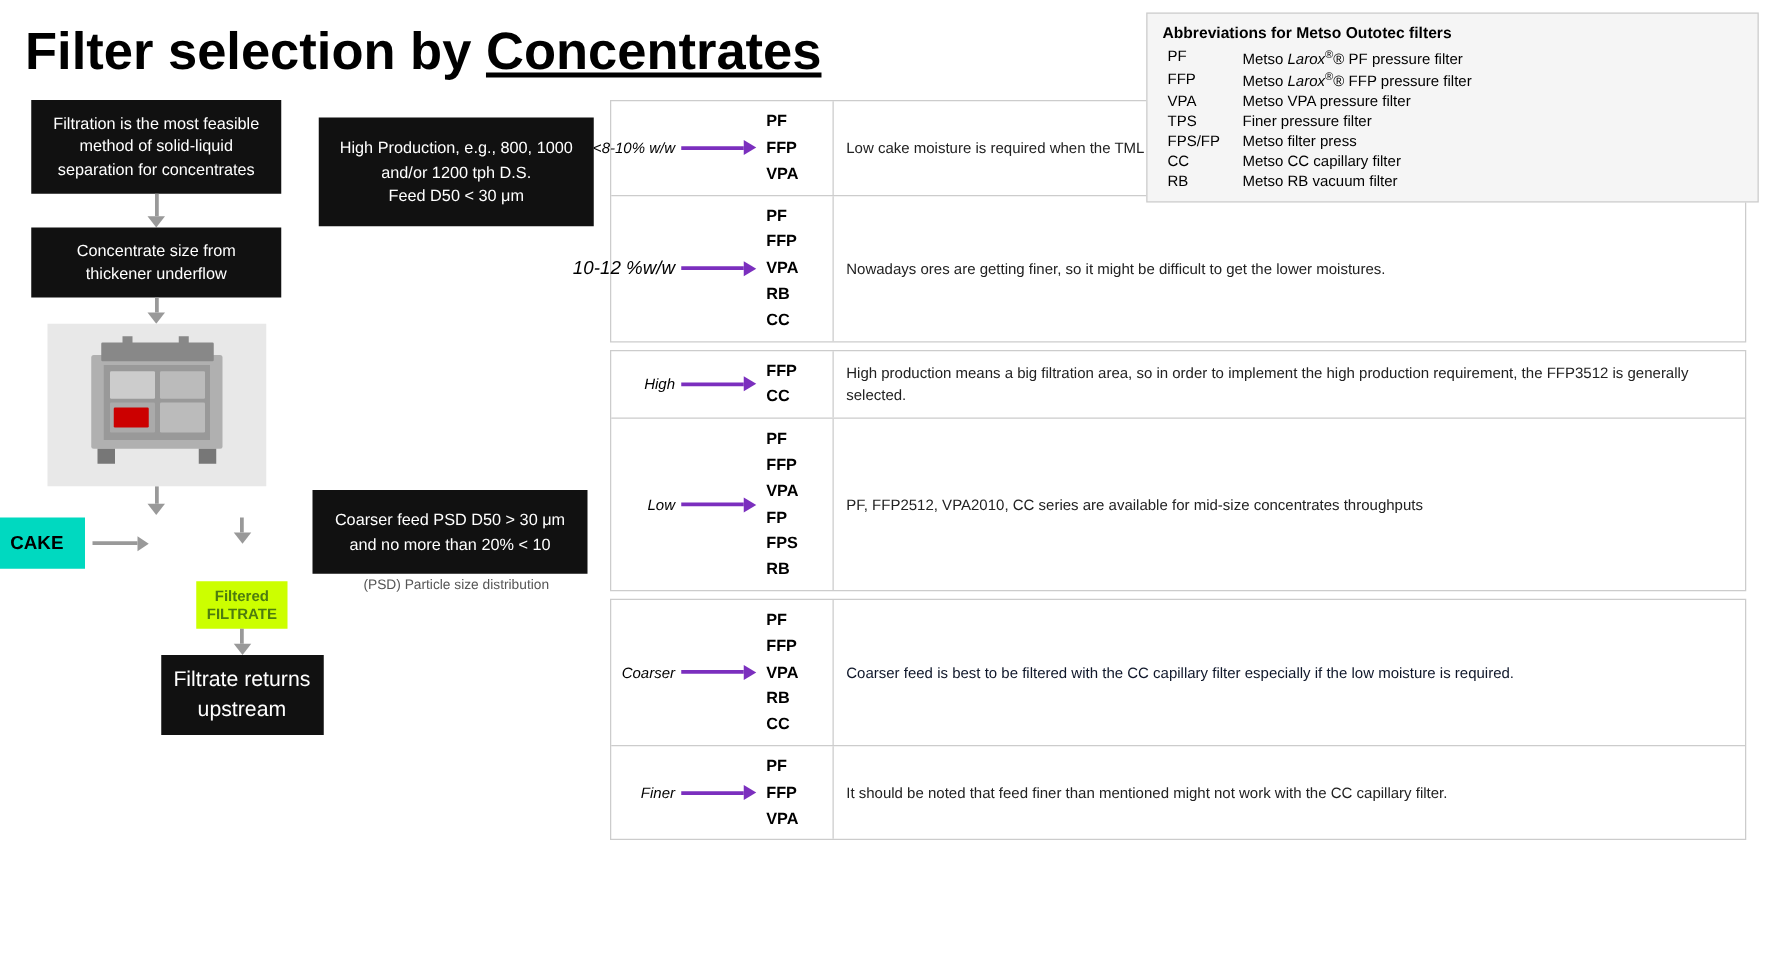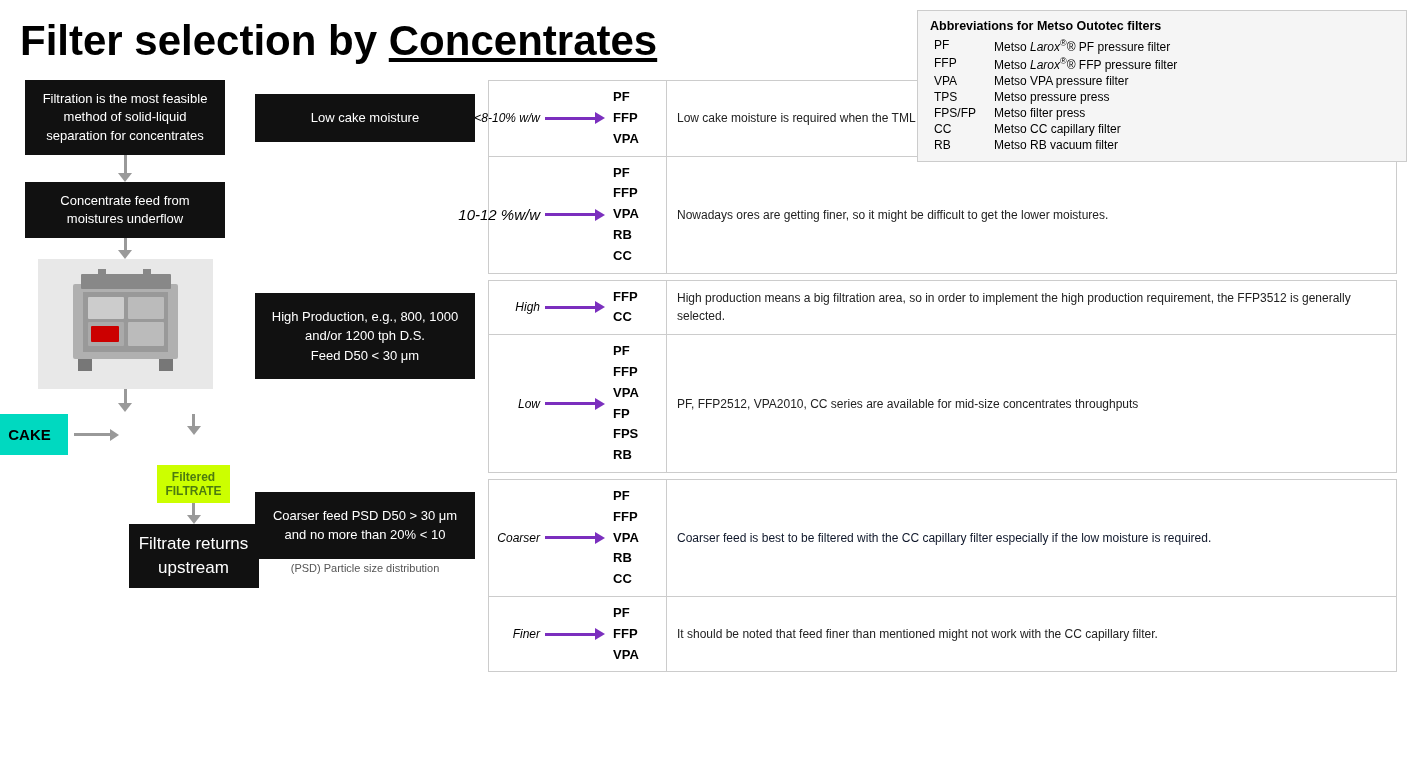--- a/index.html
+++ b/index.html
@@ -200,21 +200,21 @@
           <tr>
             <td style="font-weight: normal; width: 60px;">FFP</td>
             <td>Metso <span class="larox">Larox</span><sup>®</sup>® FFP pressure filter</td>
           </tr>
           <tr>
             <td style="font-weight: normal; width: 60px;">VPA</td>
             <td>Metso VPA pressure filter</td>
           </tr>
           <tr>
             <td style="font-weight: normal; width: 60px;">TPS</td>
-            <td>Metso pressure press</td>
+            <td>Finer pressure filter</td>
           </tr>
           <tr>
             <td style="font-weight: normal; width: 60px;">FPS/FP</td>
             <td>Metso filter press</td>
           </tr>
           <tr>
             <td style="font-weight: normal; width: 60px;">CC</td>
             <td>Metso CC capillary filter</td>
           </tr>
           <tr>
@@ -229,21 +229,21 @@
 
     <div class="left-process-section">
 
       <div class="flow-box" style="width:200px; font-size:13px; line-height:1.4;">Filtration is the most feasible method of solid-liquid separation for concentrates</div>
 
       <div class="down-conn">
         <div class="dc-line" style="height:18px;"></div>
         <div class="dc-head"></div>
       </div>
 
-      <div class="flow-box" style="width:200px; font-size:13px; line-height:1.4;">Concentrate feed from moistures underflow</div>
+      <div class="flow-box" style="width:200px; font-size:13px; line-height:1.4;">Concentrate size from thickener underflow</div>
 
       <div style="display:flex; flex-direction:column; align-items:center; position:relative; width:200px;">
 
         <div class="down-conn">
           <div class="dc-line" style="height:12px;"></div>
           <div class="dc-head"></div>
         </div>
 
         <div style="width:175px; height:130px; background:#e8e8e8; position:relative; display:flex; align-items:center; justify-content:center;">
           <svg width="165" height="120" viewBox="0 0 165 120">
@@ -300,28 +300,25 @@
         </div>
 
       </div>
 
     </div>
 
     <div style="width:20px;"></div>
 
     <div class="mid-conditions-section">
 
-    <div style="display: flex; flex-direction: column; align-items: center; flex: 1 1 0%;">
-          <div class="condition-box" style="background: rgb(17, 17, 17); color: rgb(255, 255, 255); text-align: center; padding: 14px 10px; width: 220px; font-size: 13px; line-height: 1.5; white-space: pre-line;">Low cake moisture</div>
-        </div>
         <div style="display: flex; flex-direction: column; align-items: center; flex: 1 1 0%;">
           <div class="condition-box" style="background: rgb(17, 17, 17); color: rgb(255, 255, 255); padding: 14px 10px; width: 220px; font-size: 13px; line-height: 1.5; white-space: pre-line;">High Production, e.g., 800, 1000 and/or 1200 tph D.S.
 Feed D50 &lt; 30 μm</div>
         </div>
-        <div style="display: flex; flex-direction: column; align-items: center; flex: 1 1 0%;">
+        <div style="display: flex; flex-direction: column; flex: 1 1 0%;">
           <div class="condition-box" style="background: rgb(17, 17, 17); color: rgb(255, 255, 255); text-align: center; padding: 14px 10px; width: 220px; font-size: 13px; line-height: 1.5; white-space: pre-line;">Coarser feed PSD D50 &gt; 30 μm
 and no more than 20% &lt; 10</div>
           <div style="font-size: 11px; color: rgb(85, 85, 85); margin-top: 3px; text-align: center;">(PSD) Particle size distribution</div>
         </div>
       </div>
 
     <div style="width:8px;"></div>
 
     <div class="right-outcomes-section">
 

